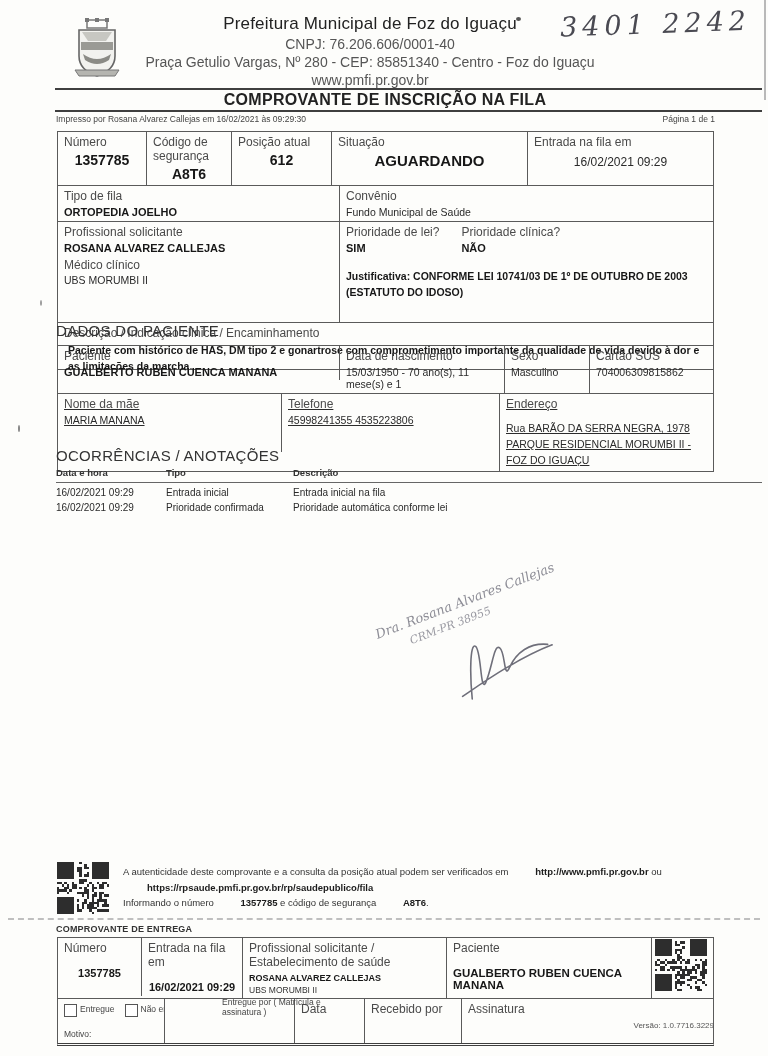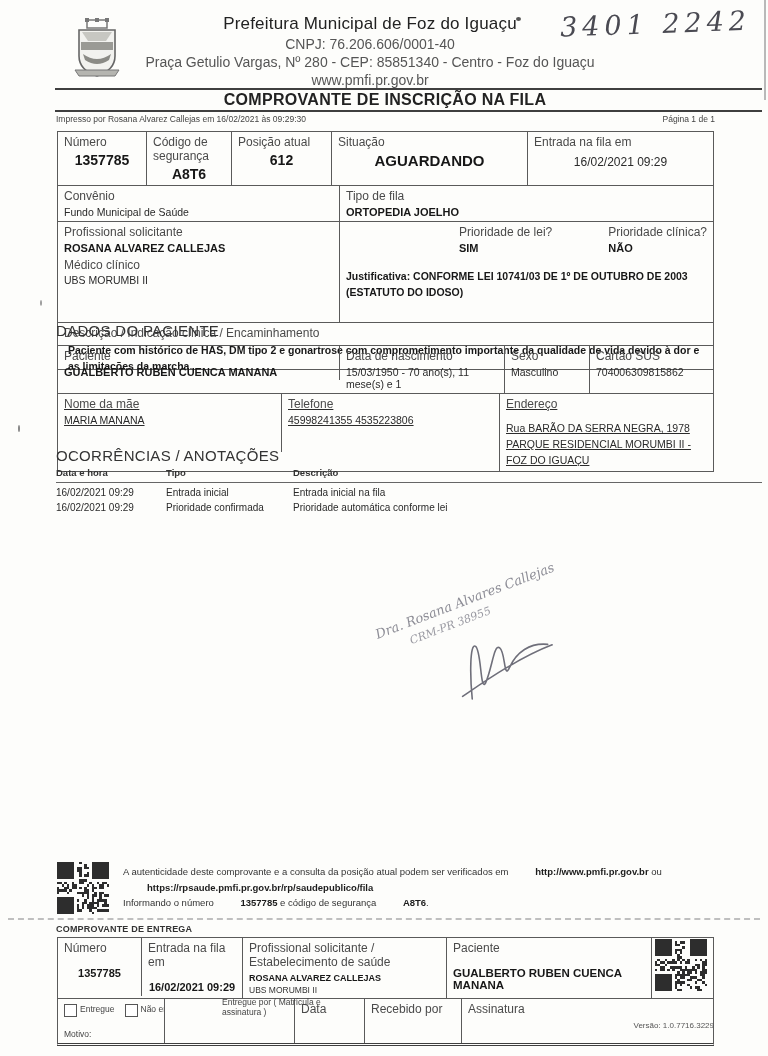--- a/index.html
+++ b/index.html
@@ -34,21 +34,21 @@
   .val{font-size:11px;font-weight:bold;color:#171717;margin-top:3px;}
   .val.center{text-align:center;}
   .val.big{font-size:14px;}
   .val.normal{font-weight:normal;font-size:10.5px;color:#2a2a2a;}
 
   .tbl1{position:absolute;top:131px;left:57px;width:657px;}
   .r1{grid-template-columns:89px 85px 100px 196px 1fr;}
   .r2{grid-template-columns:282px 1fr;}
   .r3{grid-template-columns:282px 1fr;}
   .r4{grid-template-columns:1fr;}
-  .prio-wrap{display:flex;gap:56px;justify-content:flex-end;}
+  .prio-wrap{display:flex;gap:22px;}
   .just{font-size:10.5px;font-weight:bold;color:#171717;margin-top:14px;line-height:1.55;}
   .obs-text{font-size:10.5px;font-weight:bold;color:#171717;margin-top:3px;line-height:1.5;padding-left:4px;}
 
   
   .sec-title{position:absolute;left:56px;font-size:15px;color:#333;letter-spacing:.3px;}
 
   .ptbl{position:absolute;top:345px;left:57px;width:657px;}
   .pr1{grid-template-columns:282px 165px 85px 1fr;}
   .pr2{grid-template-columns:224px 218px 1fr;text-decoration:underline;}
 
@@ -146,27 +146,27 @@
       <div class="cell">
         <div class="lbl">Situação</div>
         <div class="val center big" style="font-size:15px;">AGUARDANDO</div>
       </div>
       <div class="cell">
         <div class="lbl">Entrada na fila em</div>
         <div class="val center normal" style="font-size:12px;margin-top:6px;">16/02/2021  09:29</div>
       </div>
     </div>
     <div class="grid r2">
-      <div class="cell">
-        <div class="lbl">Convênio</div>
-        <div class="val normal">Fundo Municipal de Saúde</div>
-      </div>
       <div class="cell" style="height:35px;">
         <div class="lbl">Tipo de fila</div>
         <div class="val">ORTOPEDIA JOELHO</div>
+      </div>
+      <div class="cell">
+        <div class="lbl">Convênio</div>
+        <div class="val normal">Fundo Municipal de Saúde</div>
       </div>
     </div>
     <div class="grid r3">
       <div class="cell" style="height:100px;">
         <div class="lbl">Profissional solicitante</div>
         <div class="val">ROSANA ALVAREZ CALLEJAS</div>
         <div class="lbl" style="margin-top:4px;">Médico clínico</div>
         <div class="val normal" style="margin-top:2px;">UBS MORUMBI II</div>
       </div>
       <div class="cell">

